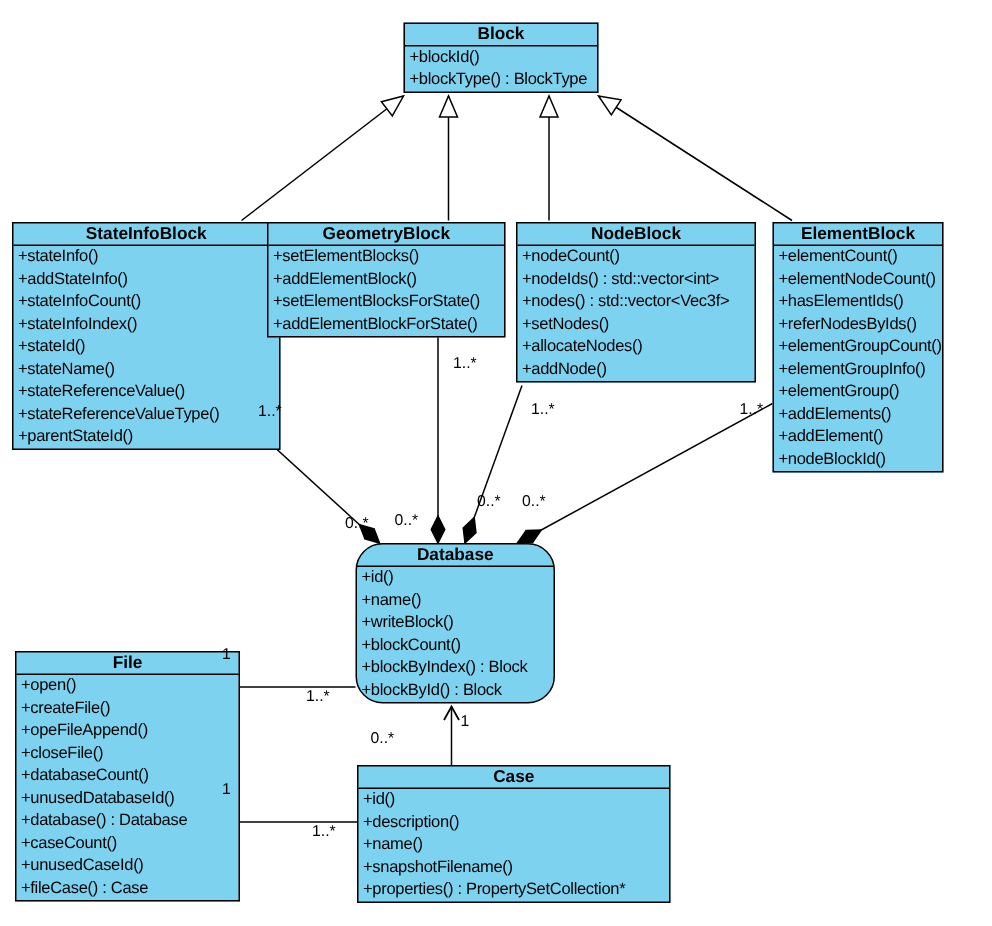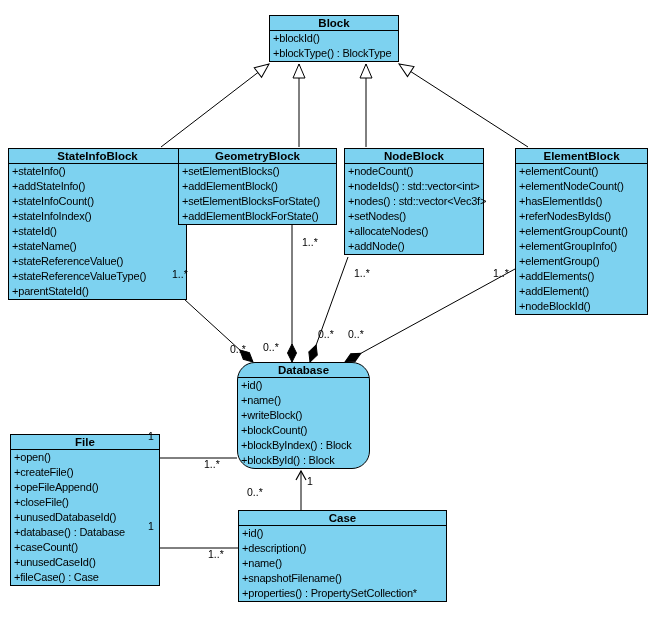--- a/index.html
+++ b/index.html
@@ -105,33 +105,33 @@
   <div class="uml-class" style="left:178px;top:148px;width:159px;">
     <div class="uml-class-title">GeometryBlock</div>
     <div>
         <div class="uml-method">+setElementBlocks()</div>
         <div class="uml-method">+addElementBlock()</div>
         <div class="uml-method">+setElementBlocksForState()</div>
         <div class="uml-method">+addElementBlockForState()</div>
       </div>
   </div>
 
-  <div class="uml-class" style="left:344px;top:148px;width:140px;">
+  <div class="uml-class" style="left:344px;top:148px;width:160px;">
     <div class="uml-class-title">NodeBlock</div>
     <div>
         <div class="uml-method">+nodeCount()</div>
         <div class="uml-method">+nodeIds() : std::vector&lt;int&gt;</div>
         <div class="uml-method">+nodes() : std::vector&lt;Vec3f&gt;</div>
         <div class="uml-method">+setNodes()</div>
         <div class="uml-method">+allocateNodes()</div>
         <div class="uml-method">+addNode()</div>
       </div>
   </div>
 
-  <div class="uml-class" style="left:515px;top:148px;width:133px;">
+  <div class="uml-class" style="left:515px;top:148px;width:114px;">
     <div class="uml-class-title">ElementBlock</div>
     <div>
         <div class="uml-method">+elementCount()</div>
         <div class="uml-method">+elementNodeCount()</div>
         <div class="uml-method">+hasElementIds()</div>
         <div class="uml-method">+referNodesByIds()</div>
         <div class="uml-method">+elementGroupCount()</div>
         <div class="uml-method">+elementGroupInfo()</div>
         <div class="uml-method">+elementGroup()</div>
         <div class="uml-method">+addElements()</div>
@@ -152,20 +152,21 @@
       </div>
   </div>
 
   <div class="uml-class" style="left:10px;top:434px;width:150px;">
     <div class="uml-class-title">File</div>
     <div>
         <div class="uml-method">+open()</div>
         <div class="uml-method">+createFile()</div>
         <div class="uml-method">+opeFileAppend()</div>
         <div class="uml-method">+closeFile()</div>
+        <div class="uml-method">+databaseCount()</div>
         <div class="uml-method">+unusedDatabaseId()</div>
         <div class="uml-method">+database() : Database</div>
         <div class="uml-method">+caseCount()</div>
         <div class="uml-method">+unusedCaseId()</div>
         <div class="uml-method">+fileCase() : Case</div>
       </div>
   </div>
 
   <div class="uml-class" style="left:238px;top:510px;width:209px;">
     <div class="uml-class-title">Case</div>

